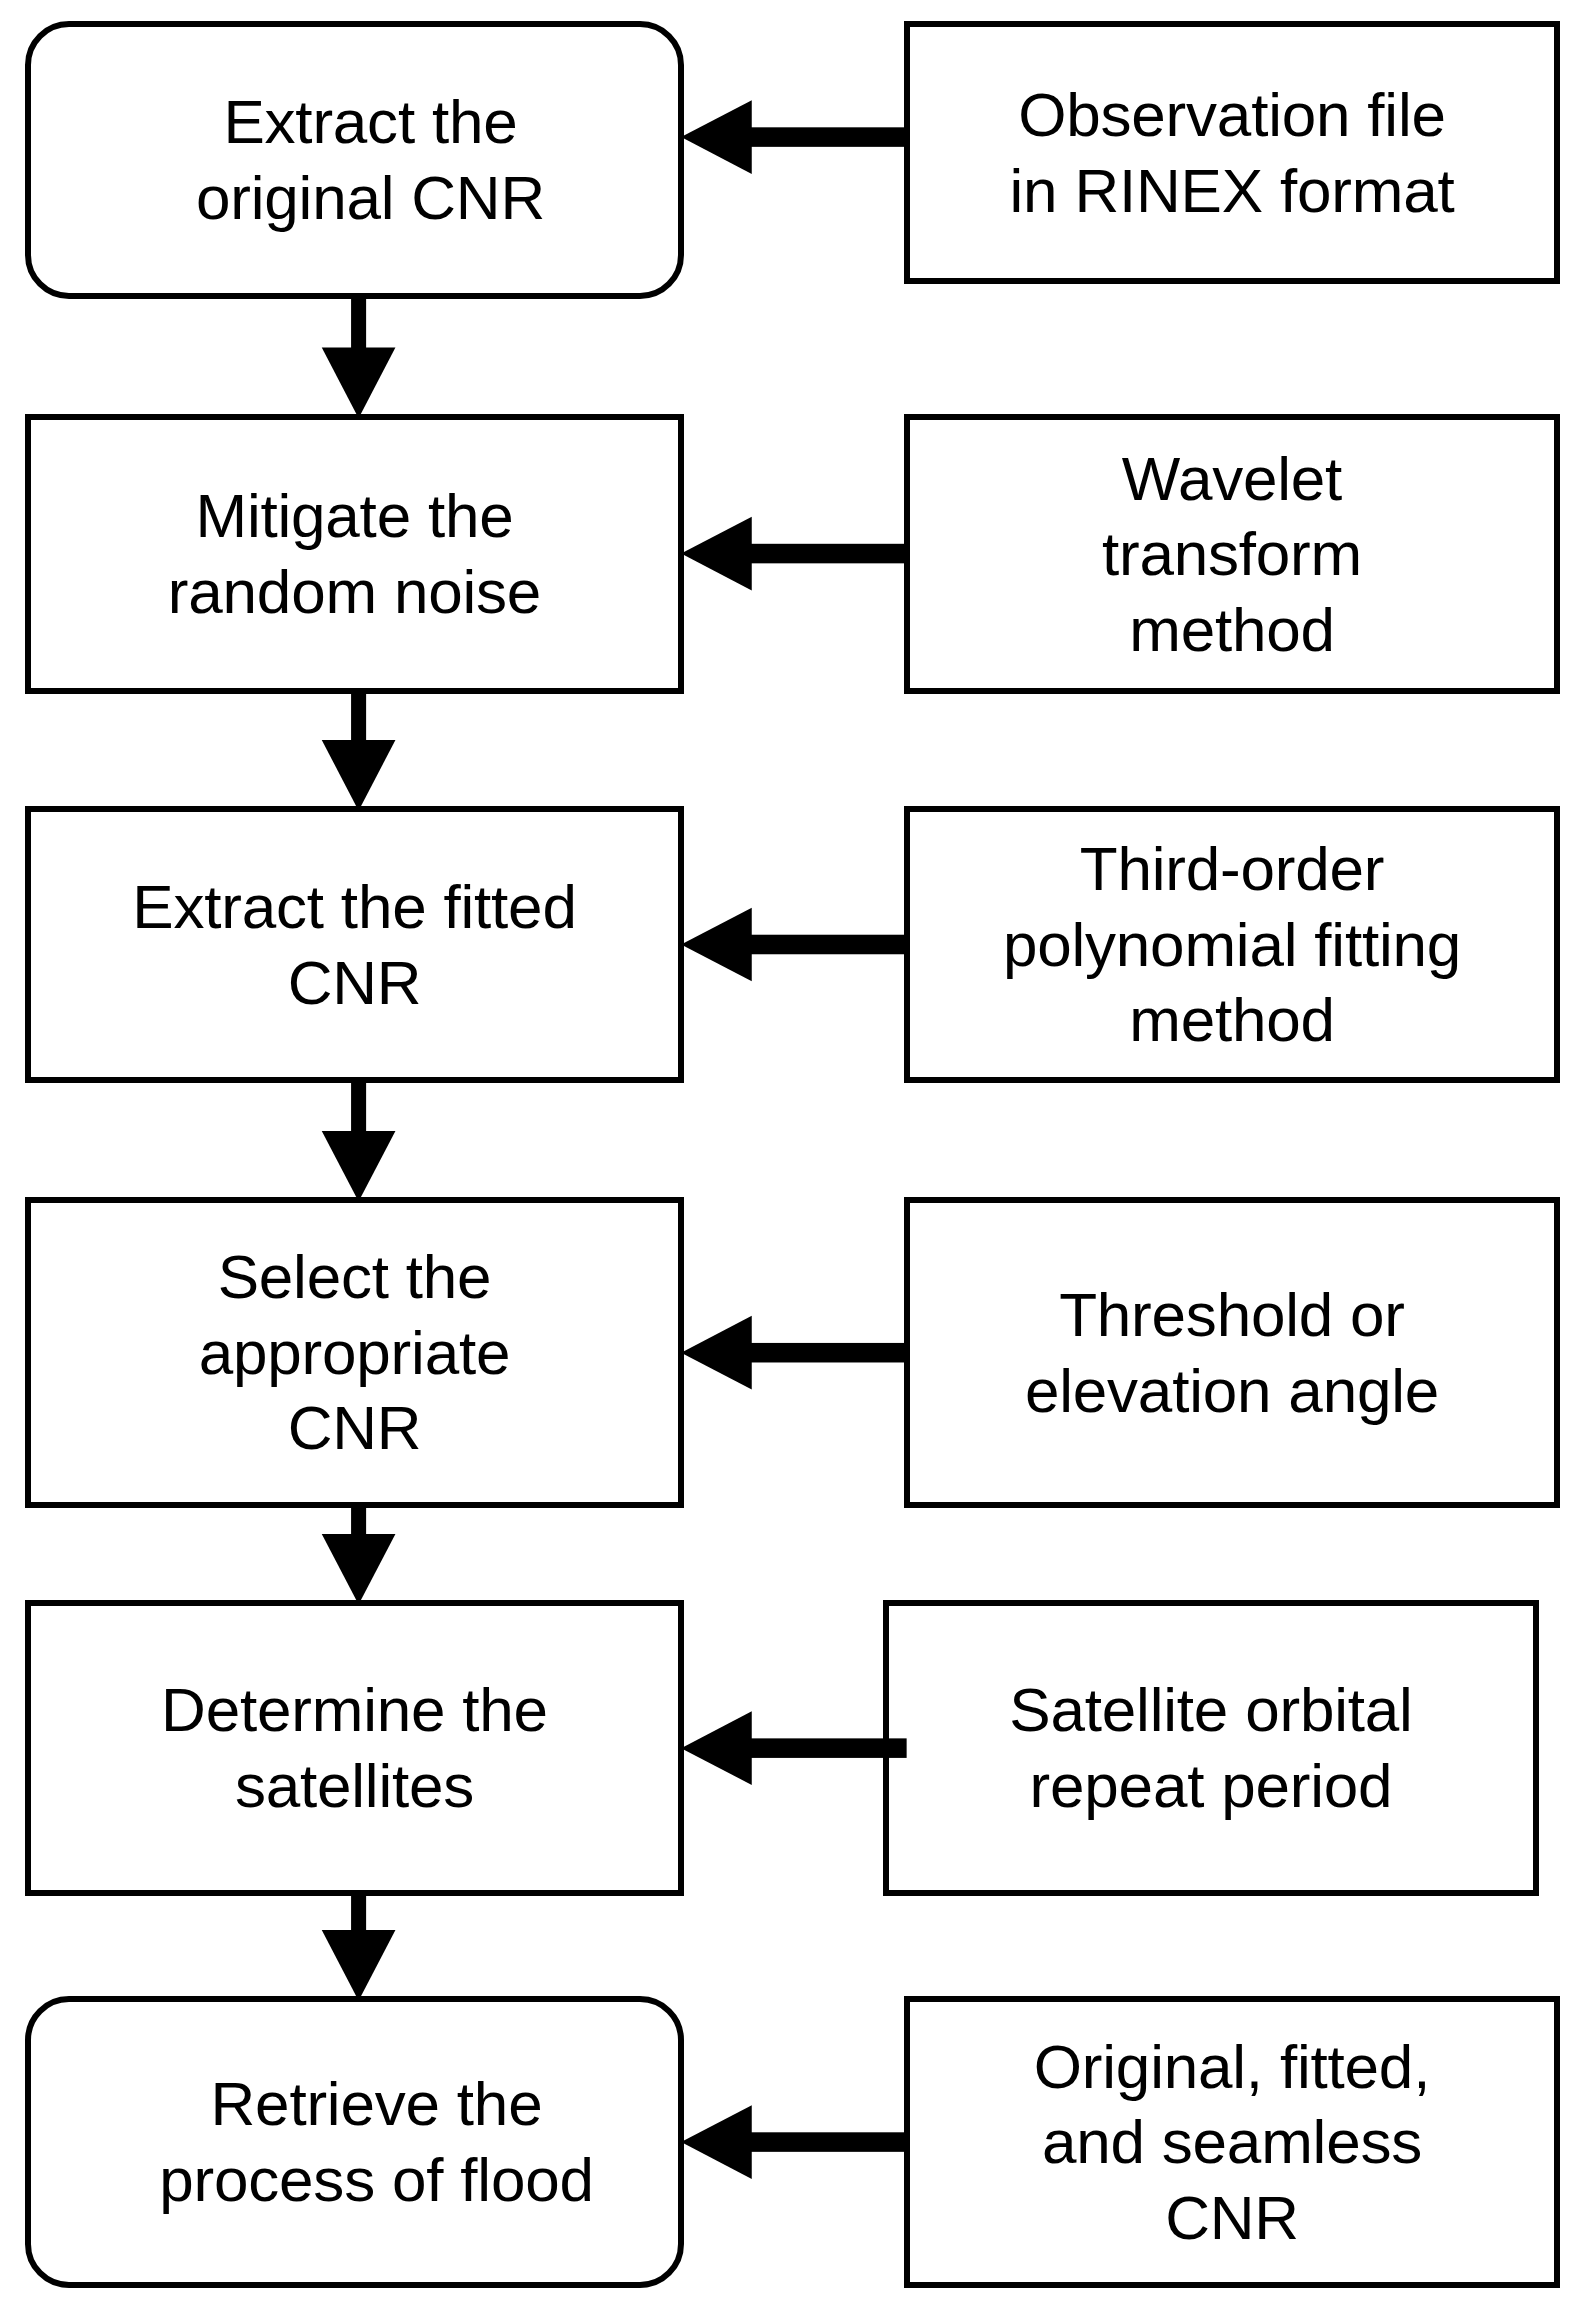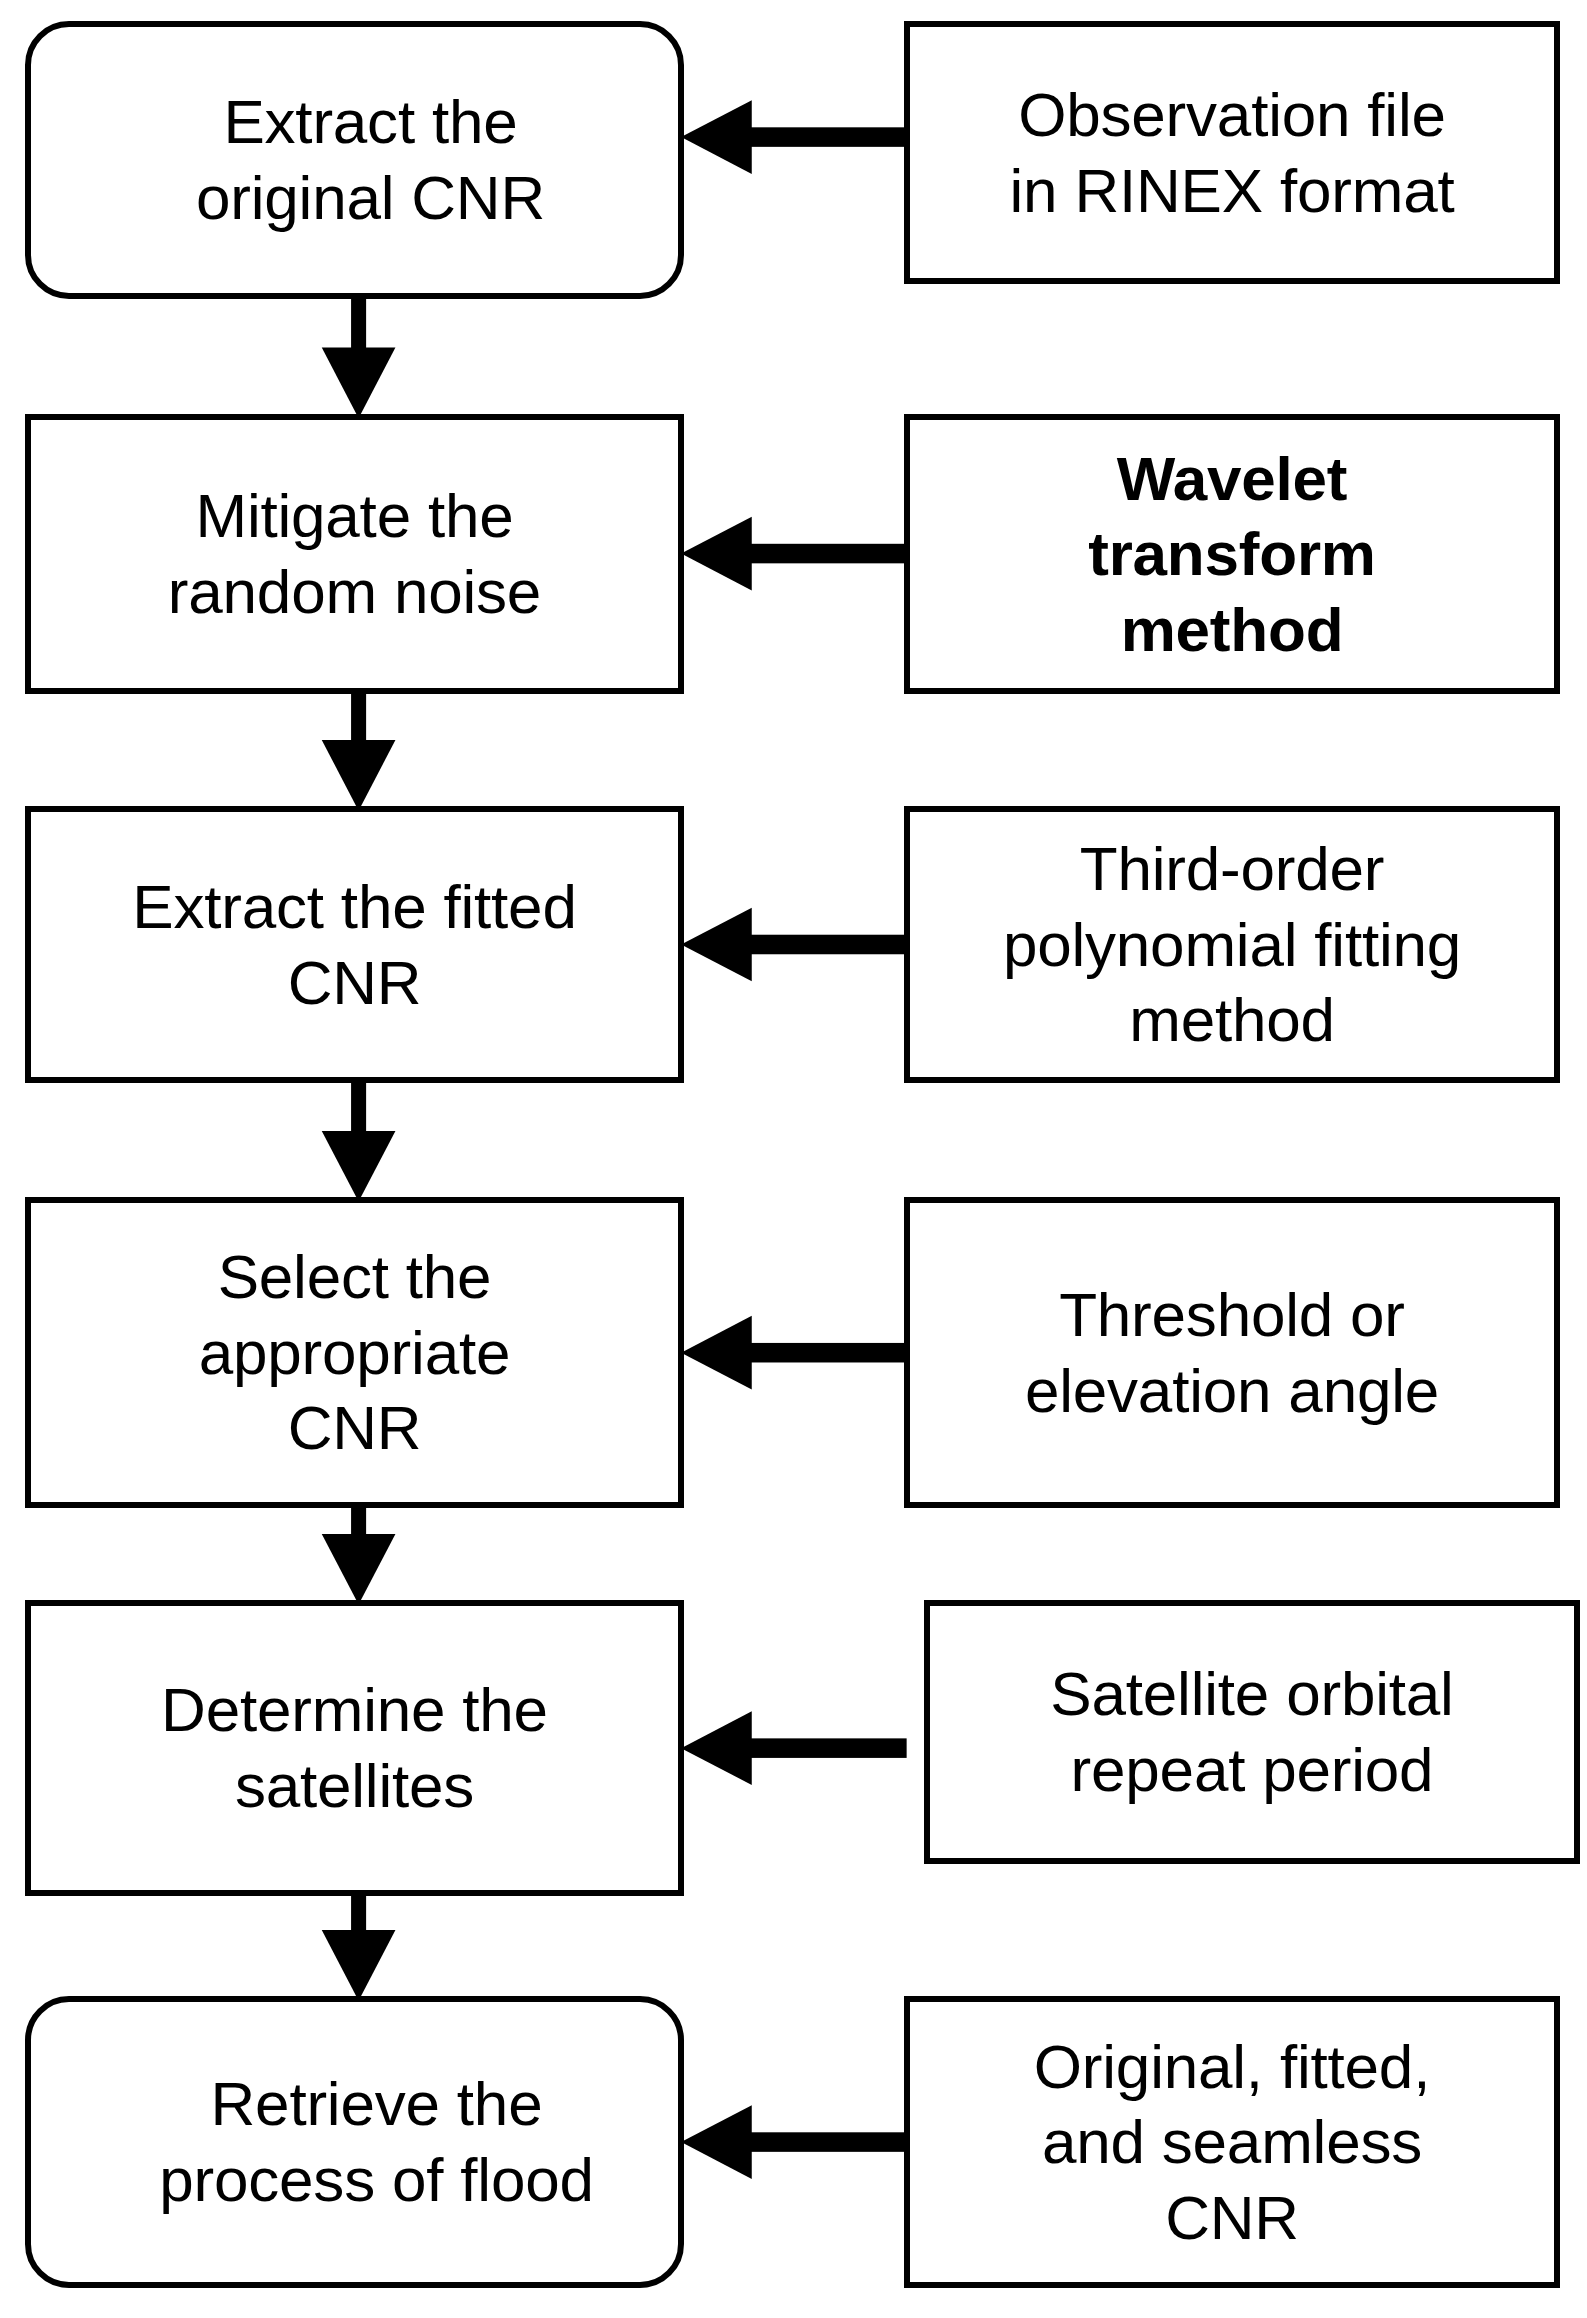--- a/index.html
+++ b/index.html
@@ -62,21 +62,21 @@
   <div class="node" style="left:904px; top:21px; width:656px; height:263px;">
     <span class="node-label">Observation file
 in RINEX format</span>
   </div>
 
   <div class="node" style="left:25px; top:414px; width:659px; height:280px;">
     <span class="node-label">Mitigate the
 random noise</span>
   </div>
 
-  <div class="node" style="left:904px; top:414px; width:656px; height:280px;font-weight:bold;">
+  <div class="node" style="left:904px; top:414px; width:656px; height:280px;">
     <span class="node-label">Wavelet
 transform
 method</span>
   </div>
 
   <div class="node" style="left:25px; top:806px; width:659px; height:277px;">
     <span class="node-label">Extract the fitted
 CNR</span>
   </div>
 
@@ -95,21 +95,21 @@
   <div class="node" style="left:904px; top:1197px; width:656px; height:311px;">
     <span class="node-label">Threshold or
 elevation angle</span>
   </div>
 
   <div class="node" style="left:25px; top:1600px; width:659px; height:296px;">
     <span class="node-label">Determine the
 satellites</span>
   </div>
 
-  <div class="node" style="left:924px; top:1600px; width:656px; height:264px;">
+  <div class="node" style="left:883px; top:1600px; width:656px; height:296px;">
     <span class="node-label">Satellite orbital
 repeat period</span>
   </div>
 
   <div class="node rounded" style="left:25px; top:1996px; width:659px; height:292px;padding-left:44px;">
     <span class="node-label">Retrieve the
 process of flood</span>
   </div>
 
   <div class="node" style="left:904px; top:1996px; width:656px; height:292px;">

